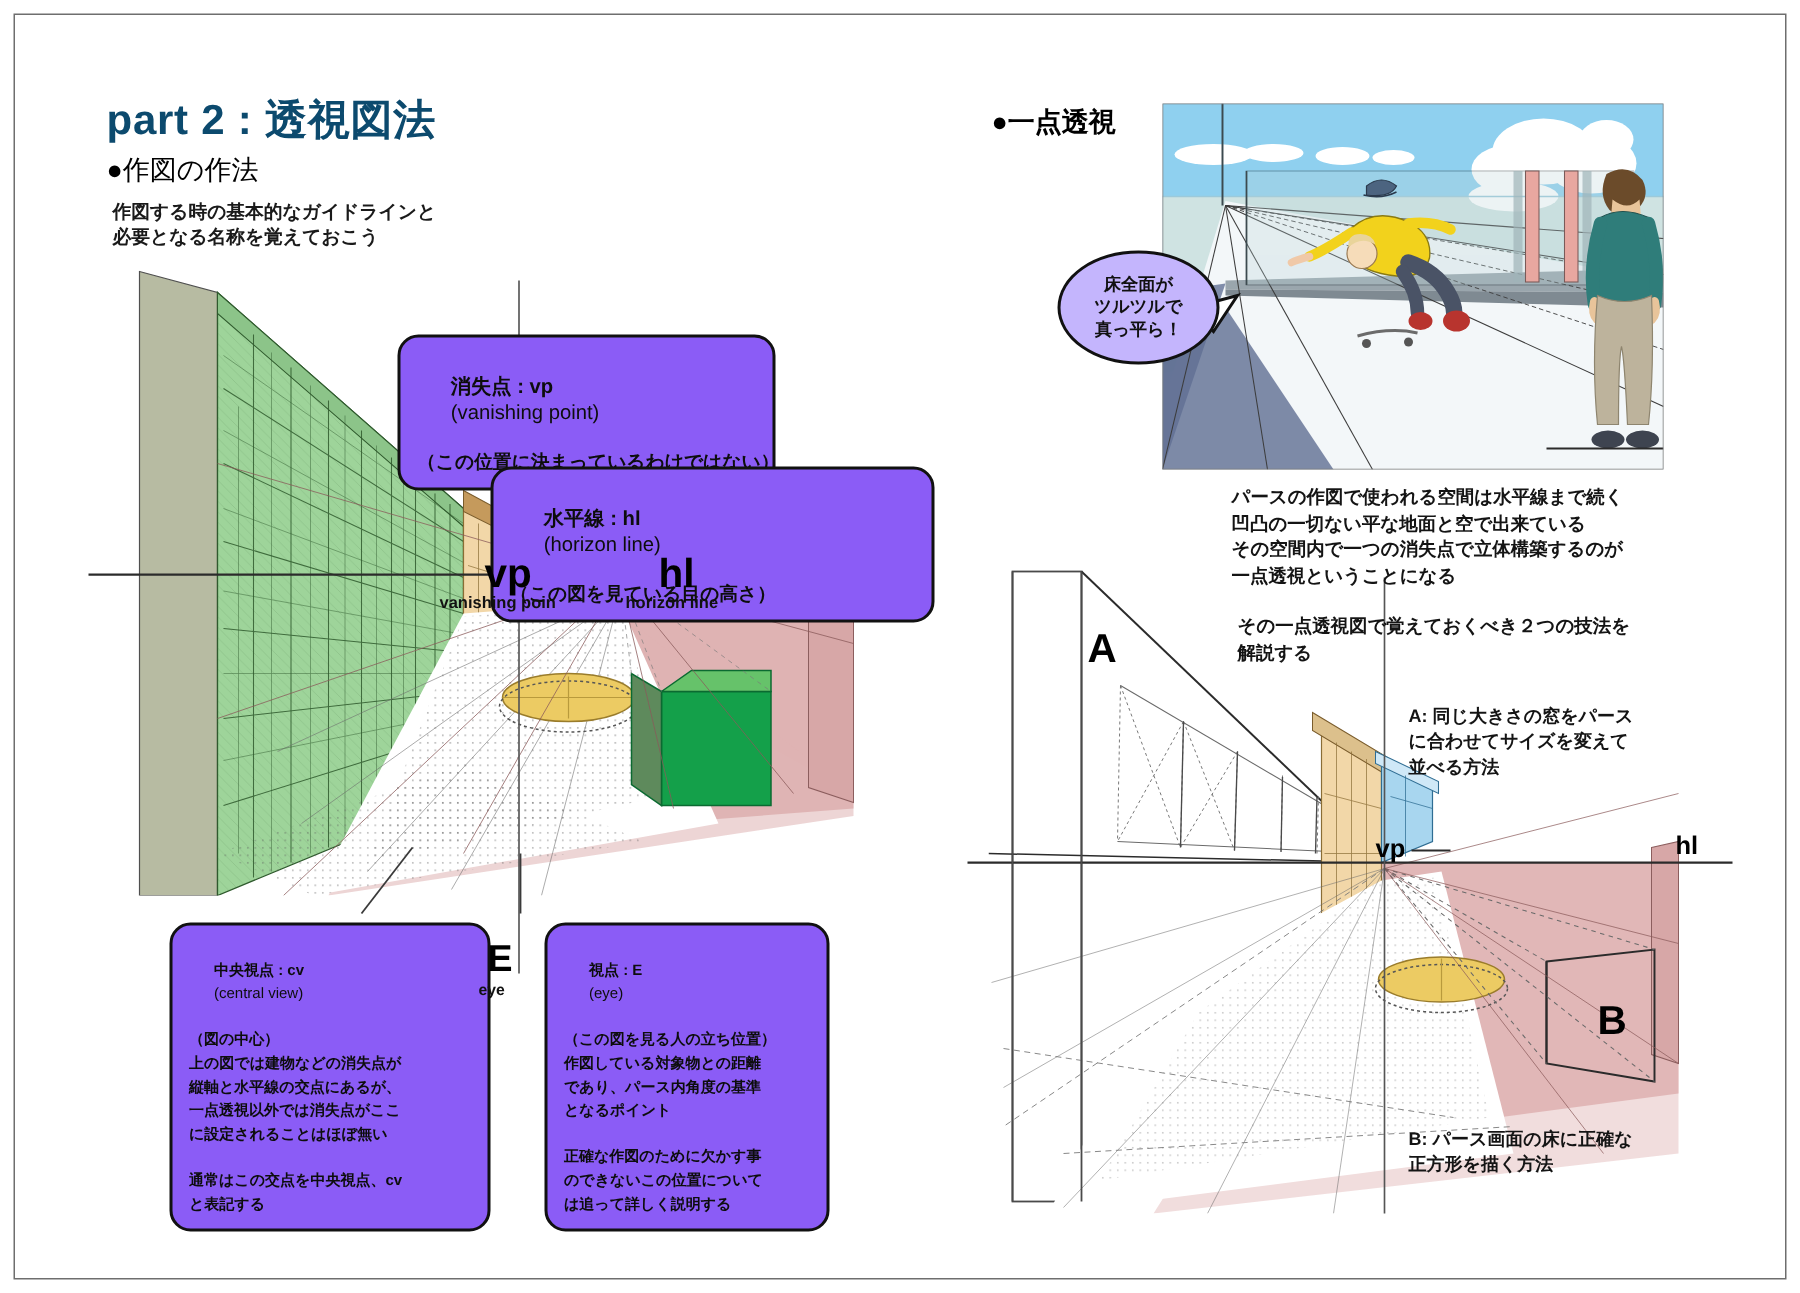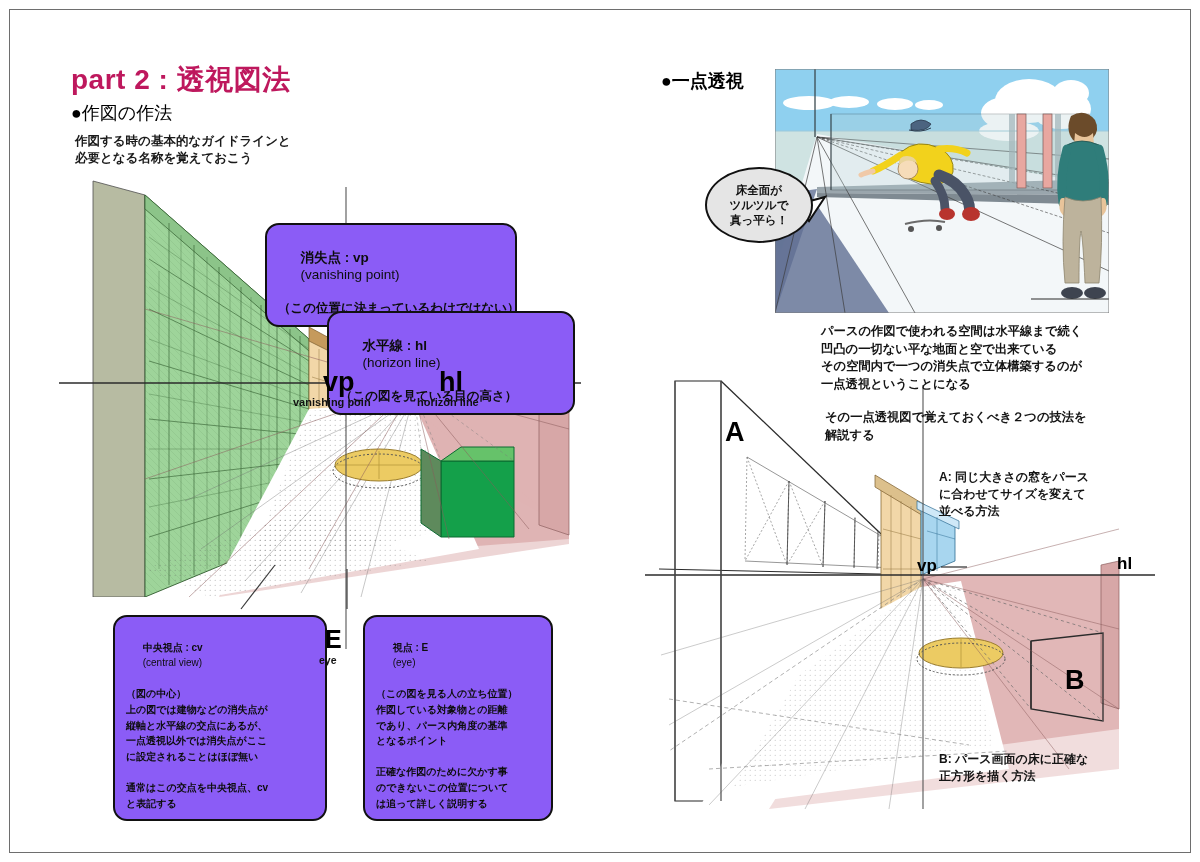--- a/index.html
+++ b/index.html
@@ -9,21 +9,21 @@
     overflow:hidden;box-sizing:border-box;
     border:9px solid #ffffff;
     outline:1px solid #6e6e6e;outline-offset:-10px;
   }
   .abs{position:absolute;}
   .nosel{user-select:none;}
 
   
   #title-part2{
     left:62px;top:52px;font-size:28px;font-weight:bold;letter-spacing:.5px;
-    color:#be185d;white-space:nowrap;
+    color:#0c4a6e;white-space:nowrap;
   }
   #sub-sakuzu{
     left:62px;top:92px;font-size:18px;font-weight:normal;color:#000;white-space:nowrap;
   }
   #lead-text{
     left:66px;top:124px;font-size:12.5px;line-height:17px;color:#1a1a1a;white-space:pre;
     font-weight:600;
   }
   #title-itten{
     left:652px;top:60px;font-size:18px;font-weight:bold;color:#000;white-space:nowrap;
@@ -32,21 +32,21 @@
   
   .callout{
     background:#8b5cf6;border:2px solid #111;border-radius:14px;
     padding:7px 11px 8px 11px;box-sizing:border-box;
   }
   .callout .ln{font-size:12.5px;line-height:17px;color:#0d0d0d;white-space:pre;font-weight:600;}
   .callout .hd{font-size:13.5px;font-weight:bold;}
   .callout .en{font-weight:normal;}
 
   #cal-vp{left:256px;top:214px;width:252px;}
-  #cal-hl{left:318px;top:302px;width:248px;}
+  #cal-hl{left:318px;top:302px;width:296px;}
   #cal-cv{left:104px;top:606px;width:214px;}
   #cal-e{left:354px;top:606px;width:190px;}
   #cal-cv .ln,#cal-e .ln{font-size:10px;line-height:15.6px;}
 
   
   .leader{stroke:#3a3a3a;stroke-width:1.2;fill:none;}
 
   
   .bigtag{font-weight:bold;color:#000;line-height:1;}
   .smtag{font-size:11px;font-weight:bold;color:#111;line-height:1;}
@@ -66,21 +66,21 @@
   
   .para{font-size:12.3px;line-height:17.5px;color:#141414;white-space:pre;font-weight:600;}
   #para-1{left:812px;top:314px;}
   #para-2{left:816px;top:400px;}
   #para-A{left:930px;top:460px;font-size:12px;line-height:17px;}
   #para-B{left:930px;top:742px;font-size:12px;line-height:17px;}
 
   
   #bubble{
     left:696px;top:158px;width:104px;height:72px;
-    background:#e5e5e5;border:2.2px solid #111;border-radius:50%/50%;
+    background:#c4b5fd;border:2.2px solid #111;border-radius:50%/50%;
     display:flex;align-items:center;justify-content:center;
   }
   #bubble-txt{font-size:11.5px;line-height:15px;font-weight:bold;color:#111;text-align:center;white-space:pre;}
 
   svg.layer{position:absolute;left:0;top:0;width:1200px;height:862px;pointer-events:none;}
 </style>
 </head>
 <body>
 
 <div id="page">

